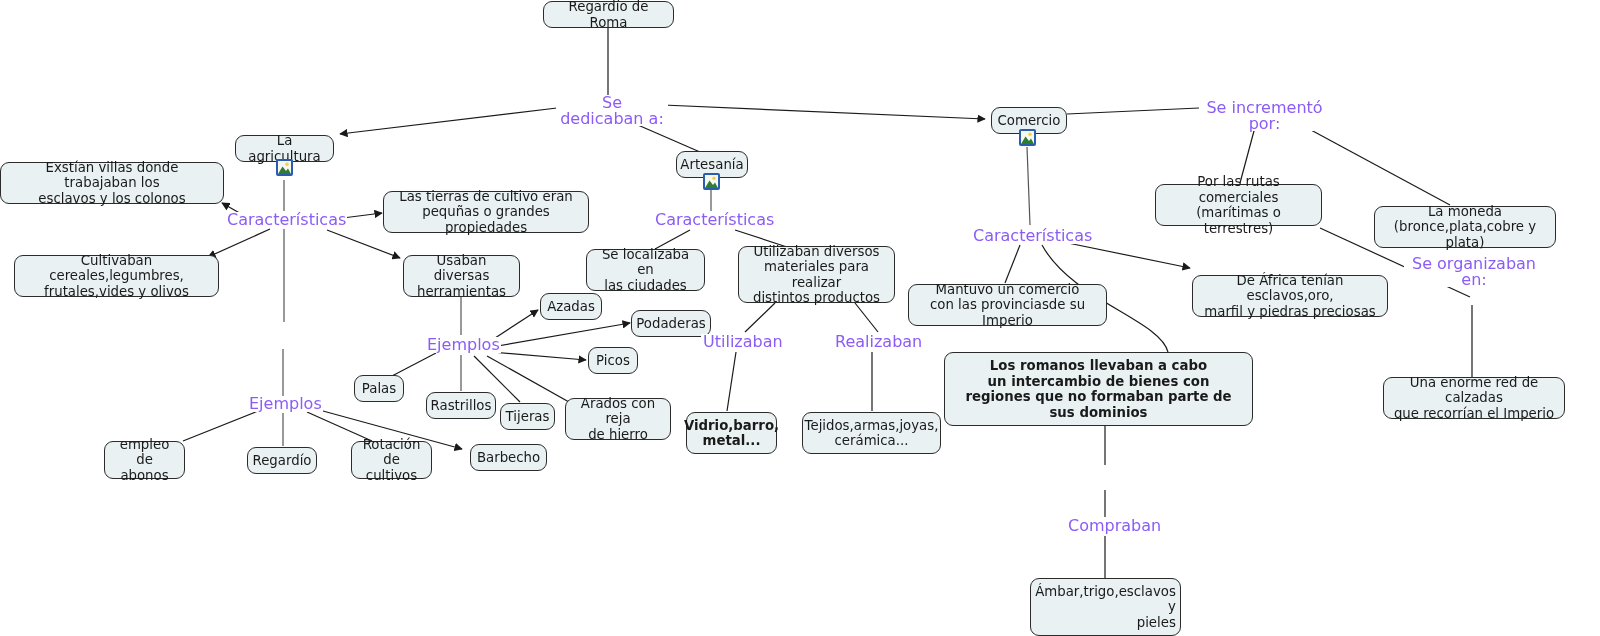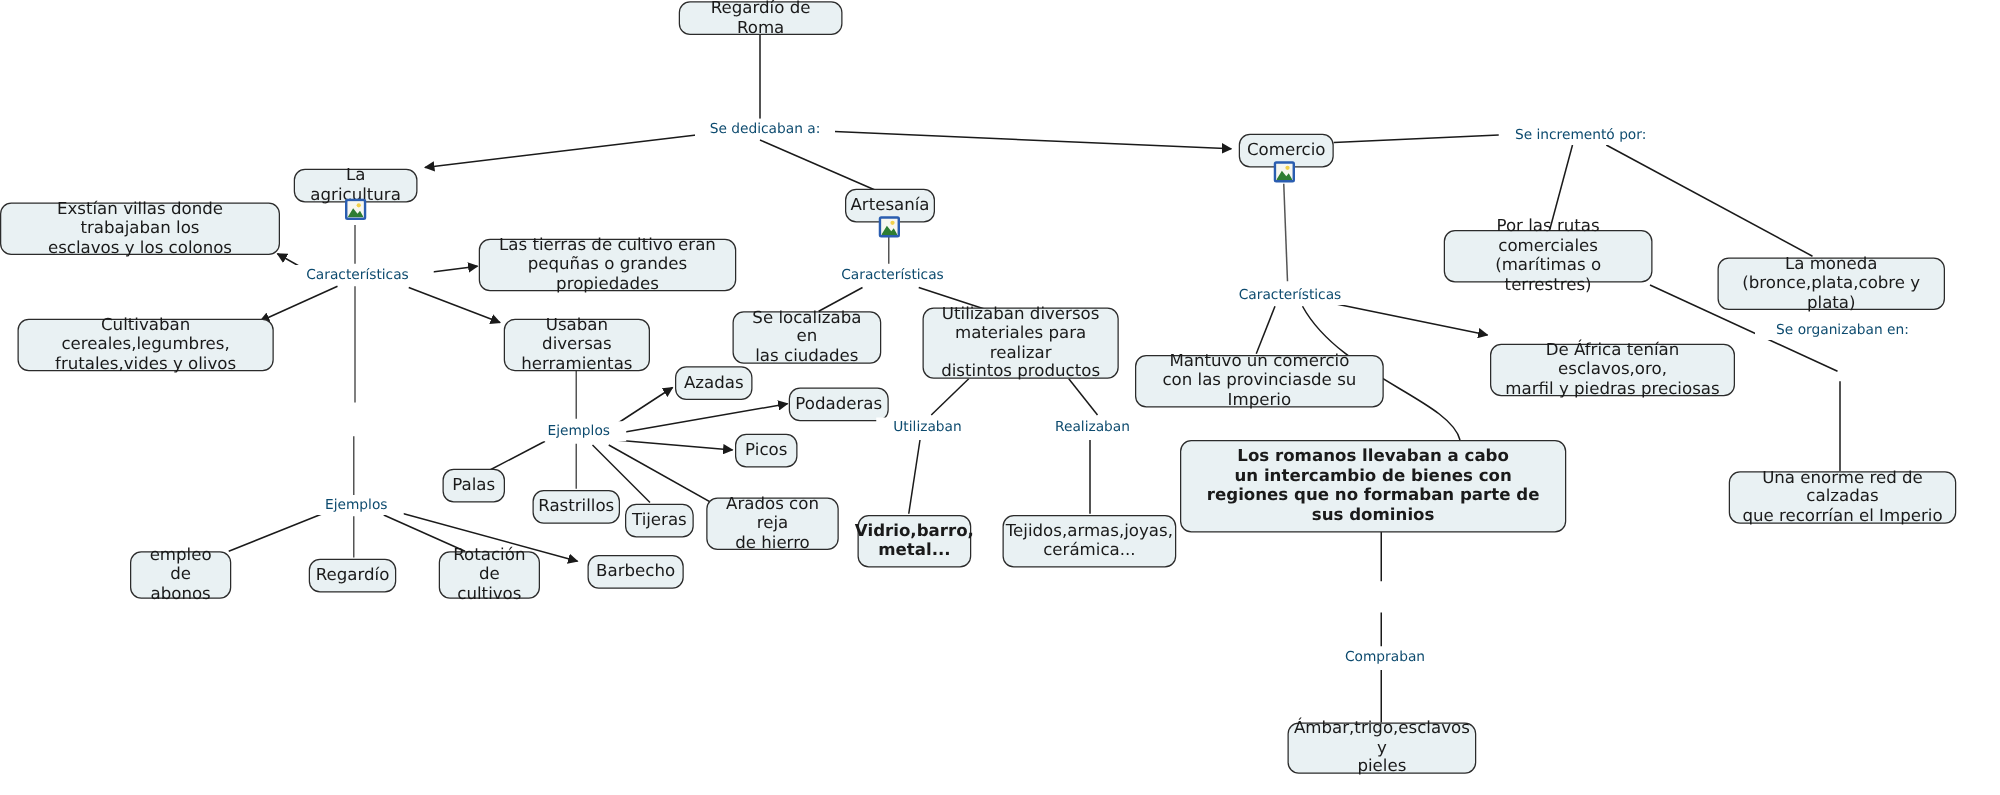--- a/index.html
+++ b/index.html
@@ -36,22 +36,22 @@
     text-align: center;
     display: flex;
     align-items: center;
     justify-content: center;
     padding: 2px 7px;
     white-space: pre-line;
     z-index: 3;
   }
   .linklabel {
     position: absolute;
-    color: #0c4a6e;
-    font-size: 11px;
+    color: #8b5cf6;
+    font-size: 16px;
     line-height: 15.5px;
     text-align: center;
     white-space: pre-line;
     background: #ffffff;
     padding: 0 2px;
     z-index: 4;
   }
   .imgicon {
     position: absolute;
     width: 17px;
@@ -245,21 +245,21 @@
 cerámica...</div>
 
   <div class="node" style="left:908px; top:284px; width:199px; height:42px;">Mantuvo un comercio
 con las provinciasde su Imperio</div>
 
   <div class="node" style="left:944px; top:352px; width:309px; height:74px;font-weight:bold;">Los romanos llevaban a cabo
 un intercambio de bienes con
 regiones que no formaban parte de sus dominios</div>
 
 
-  <div class="node" style="left:1030px; top:578px; width:151px; height:41px;">Ámbar,trigo,esclavos y
+  <div class="node" style="left:1030px; top:578px; width:151px; height:58px;text-align:right;">Ámbar,trigo,esclavos y
 pieles</div>
 
   <div class="node" style="left:1155px; top:184px; width:167px; height:42px;">Por las rutas comerciales
 (marítimas o terrestres)</div>
 
   <div class="node" style="left:1192px; top:275px; width:196px; height:42px;">De África tenían esclavos,oro,
 marfil y piedras preciosas</div>
 
   <div class="node" style="left:1374px; top:206px; width:182px; height:42px;">La moneda
 (bronce,plata,cobre y plata)</div>

